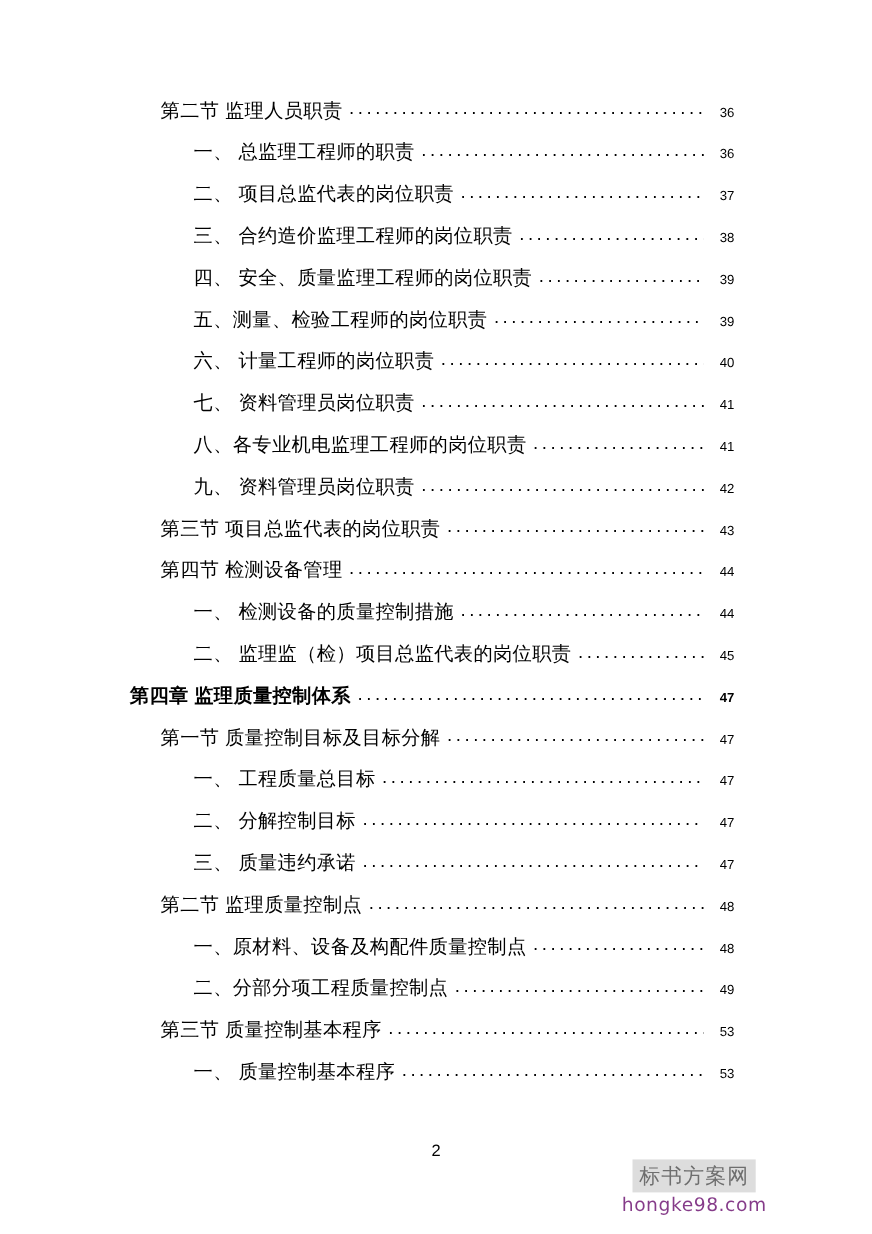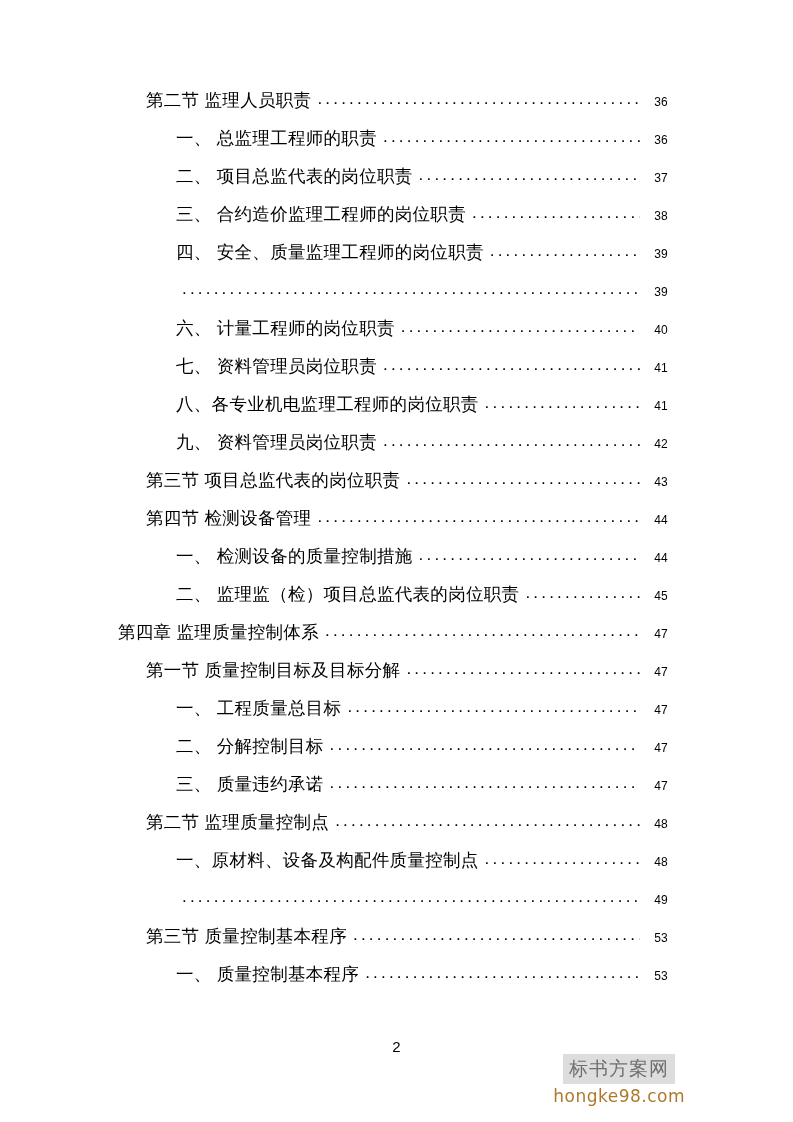--- a/index.html
+++ b/index.html
@@ -57,48 +57,48 @@
     color: #000;
     font-size: 17px;
     letter-spacing: 3.2px;
   }
   .pageno {
     flex: 0 0 auto;
     width: 34px;
     text-align: center;
     font-size: 12px;
   }
-  .bold .label, .bold .pageno { font-weight: normal; }
+  .bold .label, .bold .pageno { font-weight: bold; }
 
   .folio {
     position: absolute;
     top: 1038px;
     left: 0;
     width: 793px;
     text-align: center;
     font-size: 15px;
   }
   .watermark {
     position: absolute;
-    right: 36px;
+    right: 24px;
     bottom: 16px;
     text-align: center;
     opacity: 0.85;
   }
   .wm-top {
     background: #d8d8d8;
     color: #555;
     font-size: 19px;
     letter-spacing: 1px;
     padding: 2px 6px;
     display: inline-block;
     font-family: "DejaVu Sans", sans-serif;
   }
   .wm-bot {
-    color: #a16207;
+    color: #701a75;
     font-size: 17px;
     letter-spacing: 0.5px;
     display: block;
     text-align: center;
     margin-top: 2px;
     font-family: "DejaVu Sans", sans-serif;
   }
 </style>
 </head>
 <body>
@@ -131,20 +131,21 @@
         <span class="pageno">38</span>
       </div>
       <div class="toc-row lvl-item">
         <span class="indent"></span>
         <span class="label">四、 安全、质量监理工程师的岗位职责</span>
         <span class="leader">...........................................................</span>
         <span class="pageno">39</span>
       </div>
       <div class="toc-row lvl-item">
         <span class="indent"></span>
+        <span class="label">五、测量、检验工程师的岗位职责</span>
         <span class="leader">...........................................................</span>
         <span class="pageno">39</span>
       </div>
       <div class="toc-row lvl-item">
         <span class="indent"></span>
         <span class="label">六、 计量工程师的岗位职责</span>
         <span class="leader">...........................................................</span>
         <span class="pageno">40</span>
       </div>
       <div class="toc-row lvl-item">
@@ -226,20 +227,21 @@
         <span class="pageno">48</span>
       </div>
       <div class="toc-row lvl-item">
         <span class="indent"></span>
         <span class="label">一、原材料、设备及构配件质量控制点</span>
         <span class="leader">...........................................................</span>
         <span class="pageno">48</span>
       </div>
       <div class="toc-row lvl-item">
         <span class="indent"></span>
+        <span class="label">二、分部分项工程质量控制点</span>
         <span class="leader">...........................................................</span>
         <span class="pageno">49</span>
       </div>
       <div class="toc-row lvl-section">
         <span class="indent"></span>
         <span class="label">第三节  质量控制基本程序</span>
         <span class="leader">...........................................................</span>
         <span class="pageno">53</span>
       </div>
       <div class="toc-row lvl-item">

